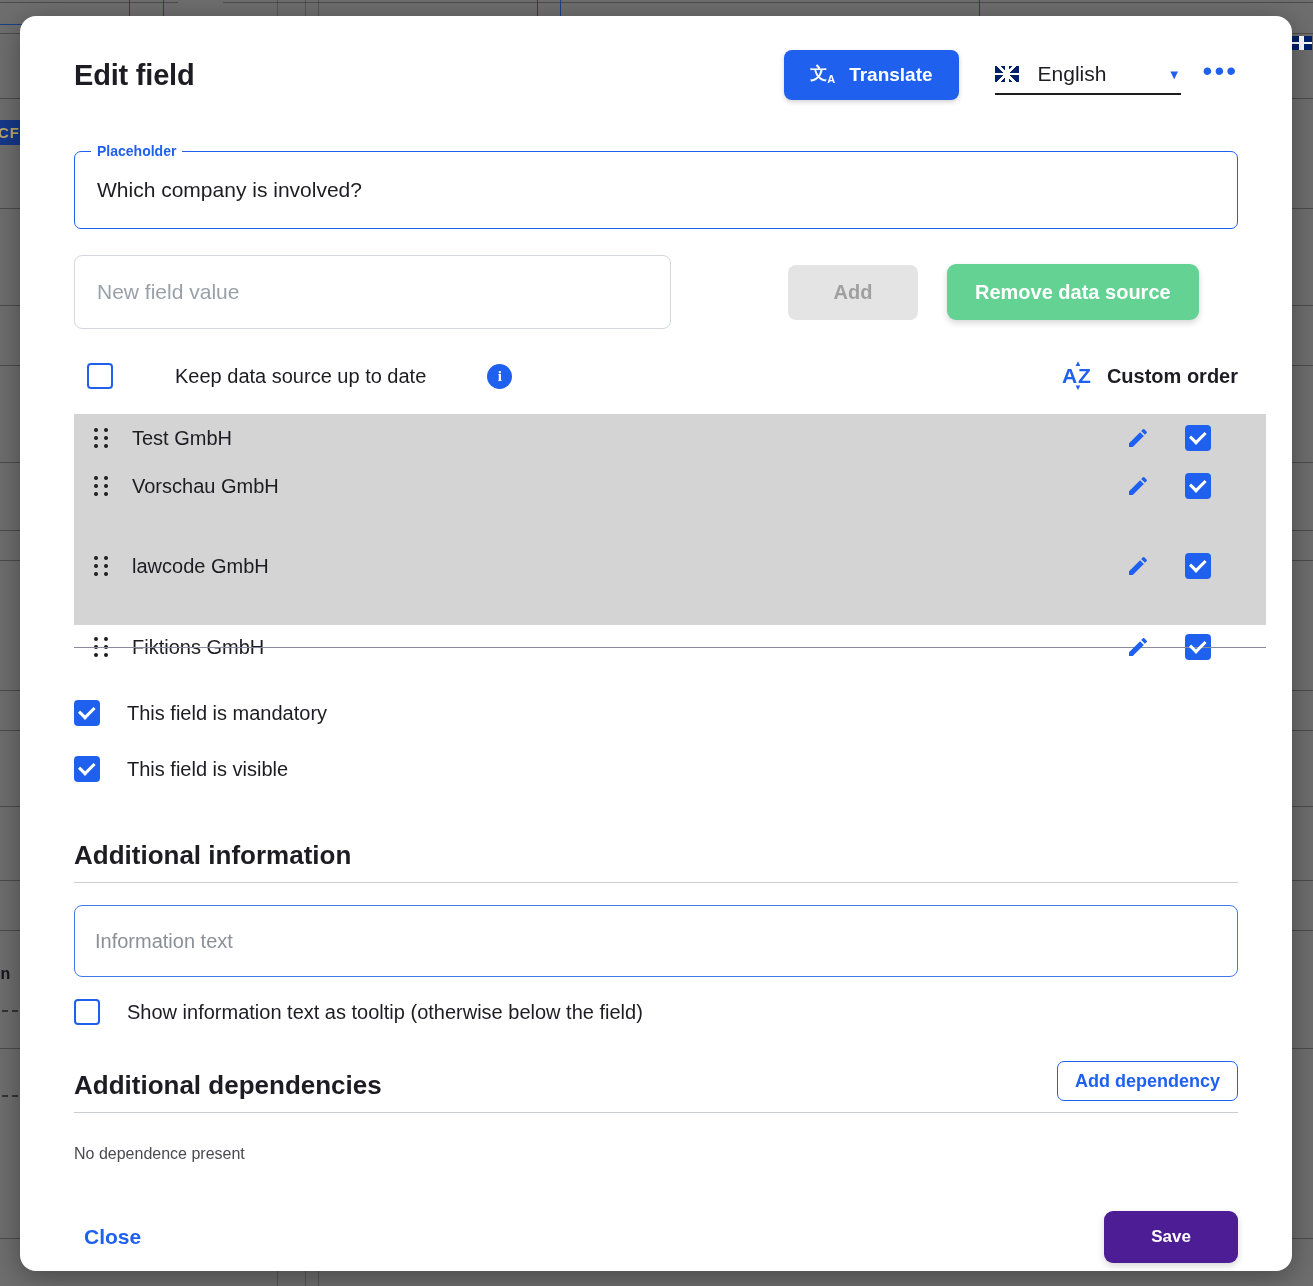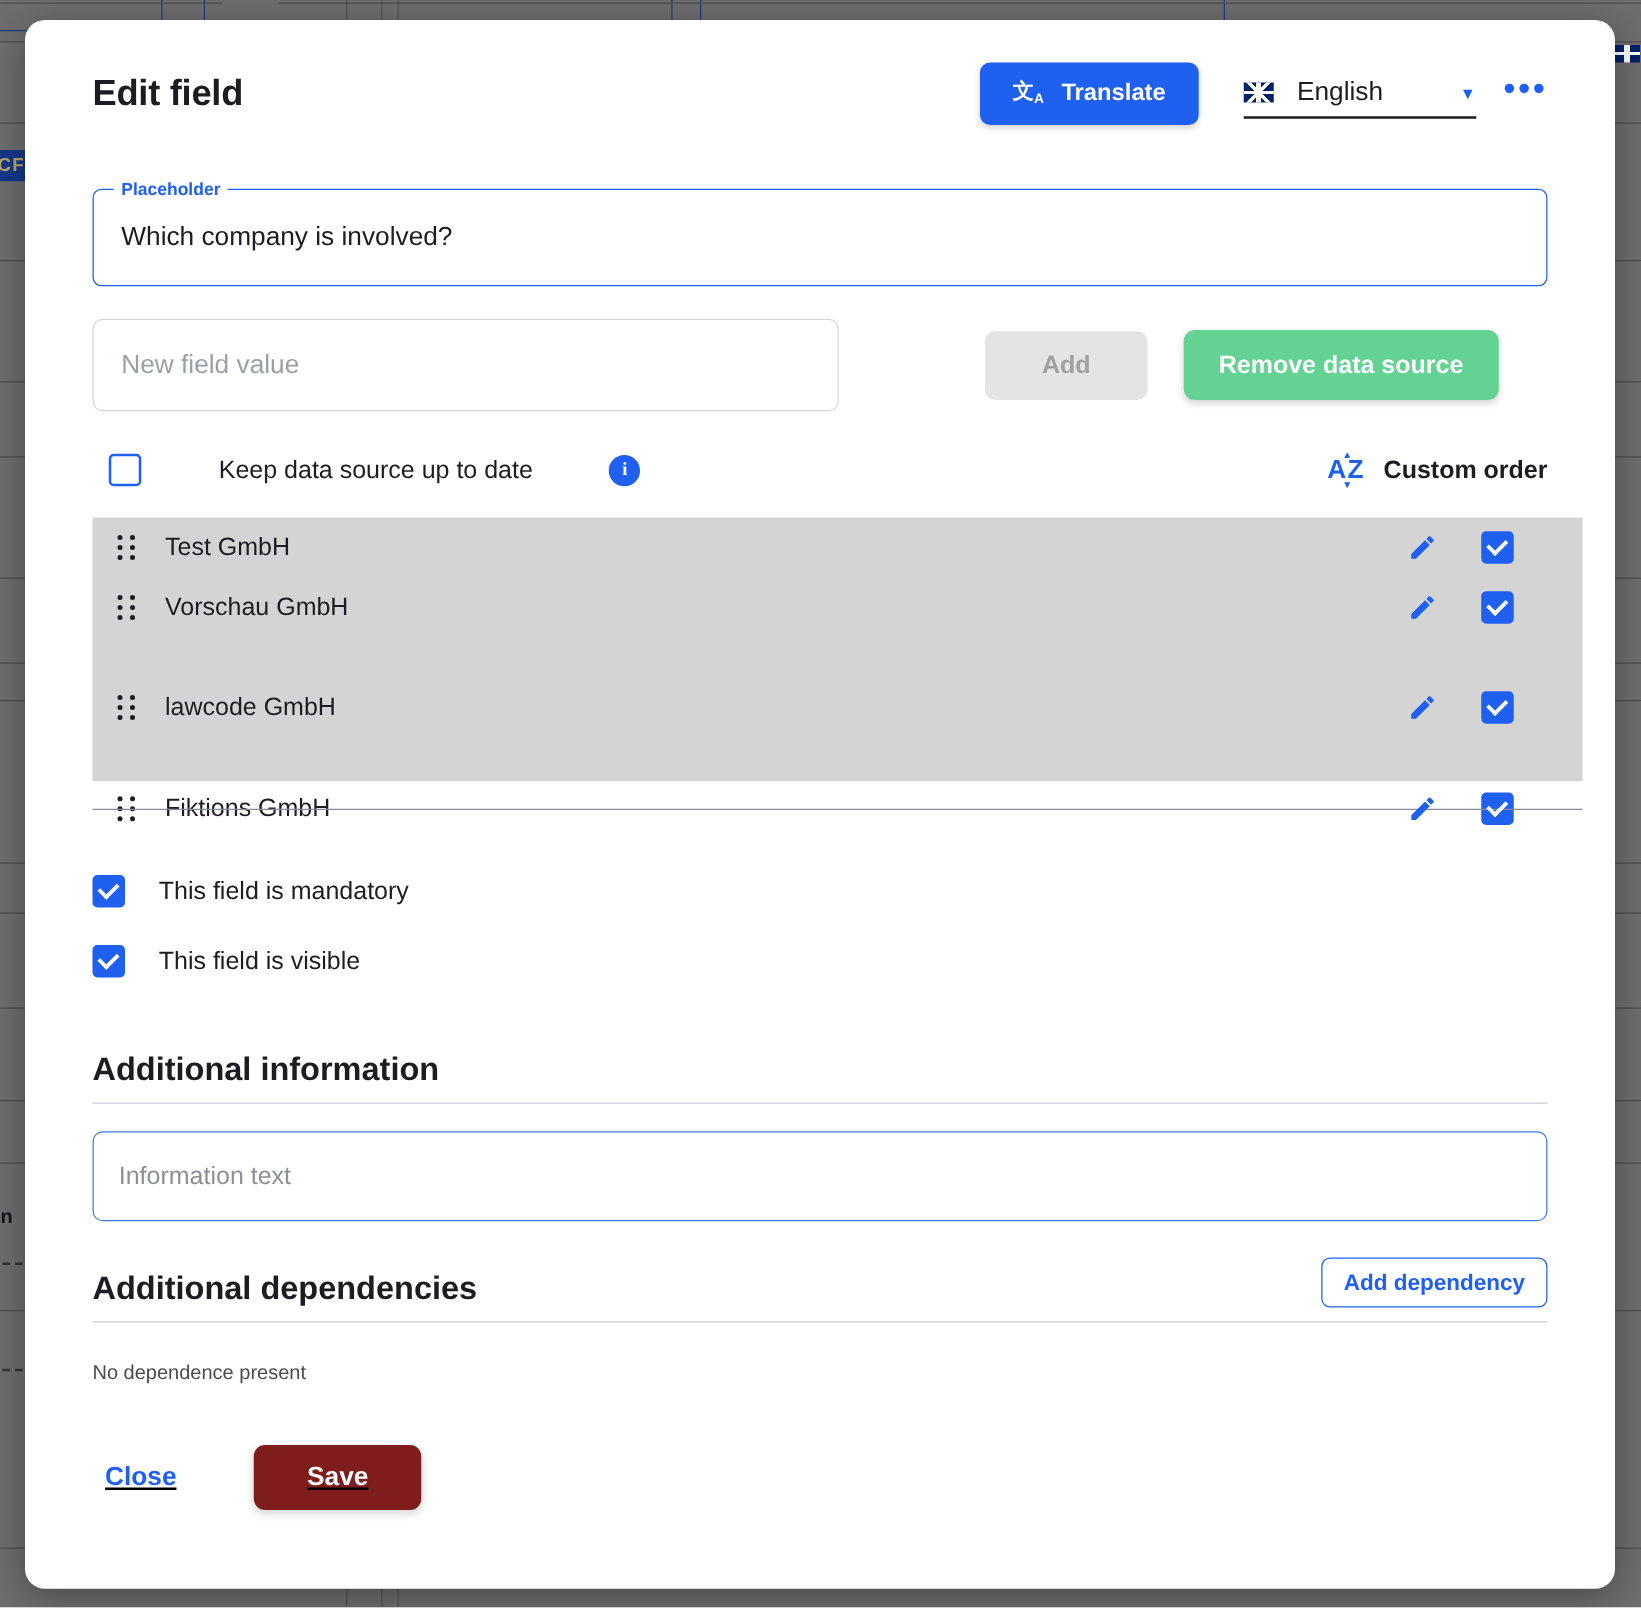--- a/index.html
+++ b/index.html
@@ -267,32 +267,32 @@
   }
   .info-input {
     border: 1px solid #3f7ae8; border-radius: 8px;
     height: 72px; display: flex; align-items: center;
     padding: 0 20px; margin-top: 22px;
     font-size: 20px; color: #8b9097;
   }
   .no-dep { font-size: 16px; color: #4a4a52; }
 
   
-  .footer { display: flex; align-items: center; justify-content: flex-start; text-decoration: underline; }
+  .footer { display: flex; align-items: center; justify-content: space-between; }
   .btn-link {
     background: none; border: none; color: #1f60ef;
     font-size: 21px; font-weight: bold; font-family: inherit;
     cursor: pointer; padding: 8px 10px;
   }
   .btn-save {
     margin-left: 52px;
-    background: #7f1d1d; color: #fff;
+    background: #4c1d95; color: #fff;
     border: none; border-radius: 9px;
     width: 134px; height: 52px;
-    font-size: 21px; font-weight: bold; font-family: inherit;
+    font-size: 17px; font-weight: bold; font-family: inherit;
     cursor: pointer;
     box-shadow: 0 3px 7px rgba(0,0,0,0.16);
   }
 </style>
 </head>
 <body>
 
 <div id="backdrop">
   <div class="bg-hline" style="top:2px"></div>
   <div class="bg-hline" style="top:33px"></div>
@@ -462,20 +462,24 @@
   </div>
   <div class="row-cb" style="margin-top:16px;">
     <span class="cb checked"></span>
     <span class="lbl">This field is visible</span>
   </div>
 
   <div class="sec-head" style="margin-top:51px;">
     <span class="sec-title">Additional information</span>
   </div>
   <div class="info-input">Information text</div>
+  <div class="row-cb" style="margin-top:15px;">
+    <span class="cb unchecked"></span>
+    <span class="lbl">Show information text as tooltip (otherwise below the field)</span>
+  </div>
 
   <div class="sec-head" style="margin-top:29px;">
     <span class="sec-title">Additional dependencies</span>
     <button class="btn-outline">Add dependency</button>
   </div>
   <div class="no-dep" style="margin-top:32px;">No dependence present</div>
 
   <div class="footer" style="margin-top:48px;">
     <button class="btn-link">Close</button>
     <button class="btn-save">Save</button>

